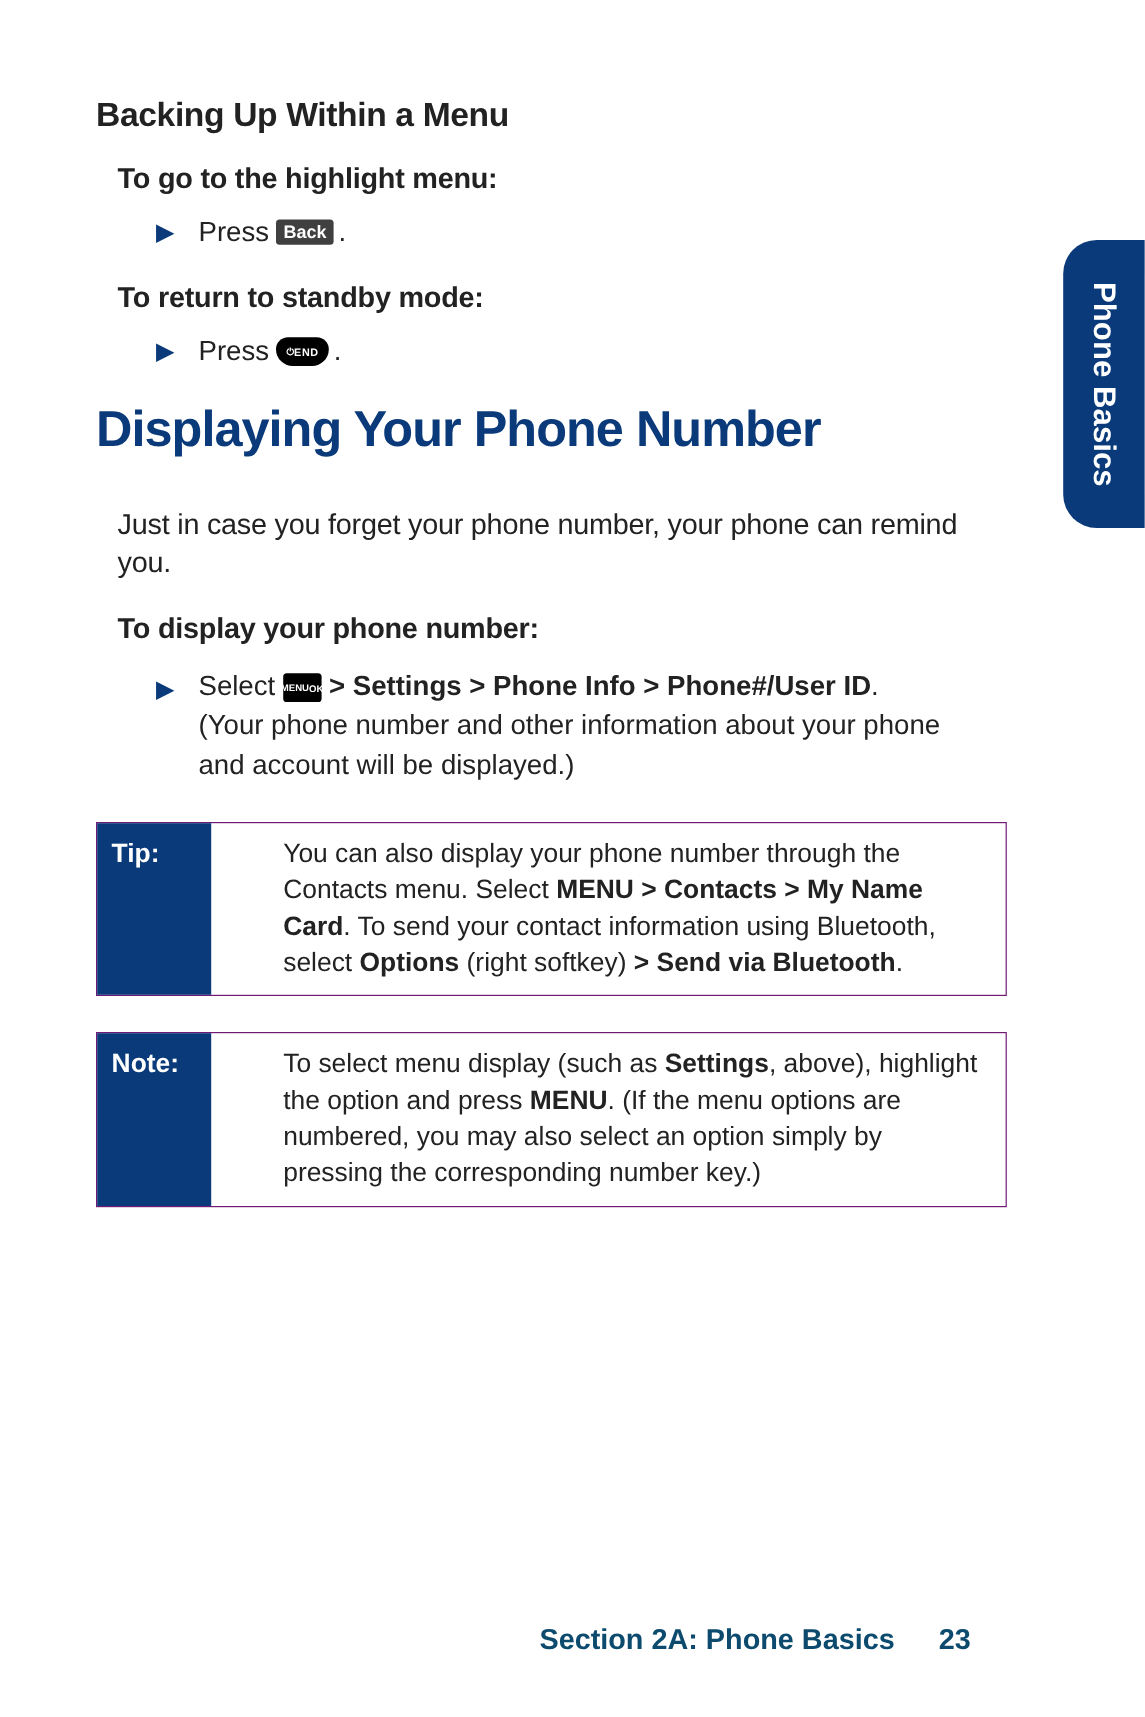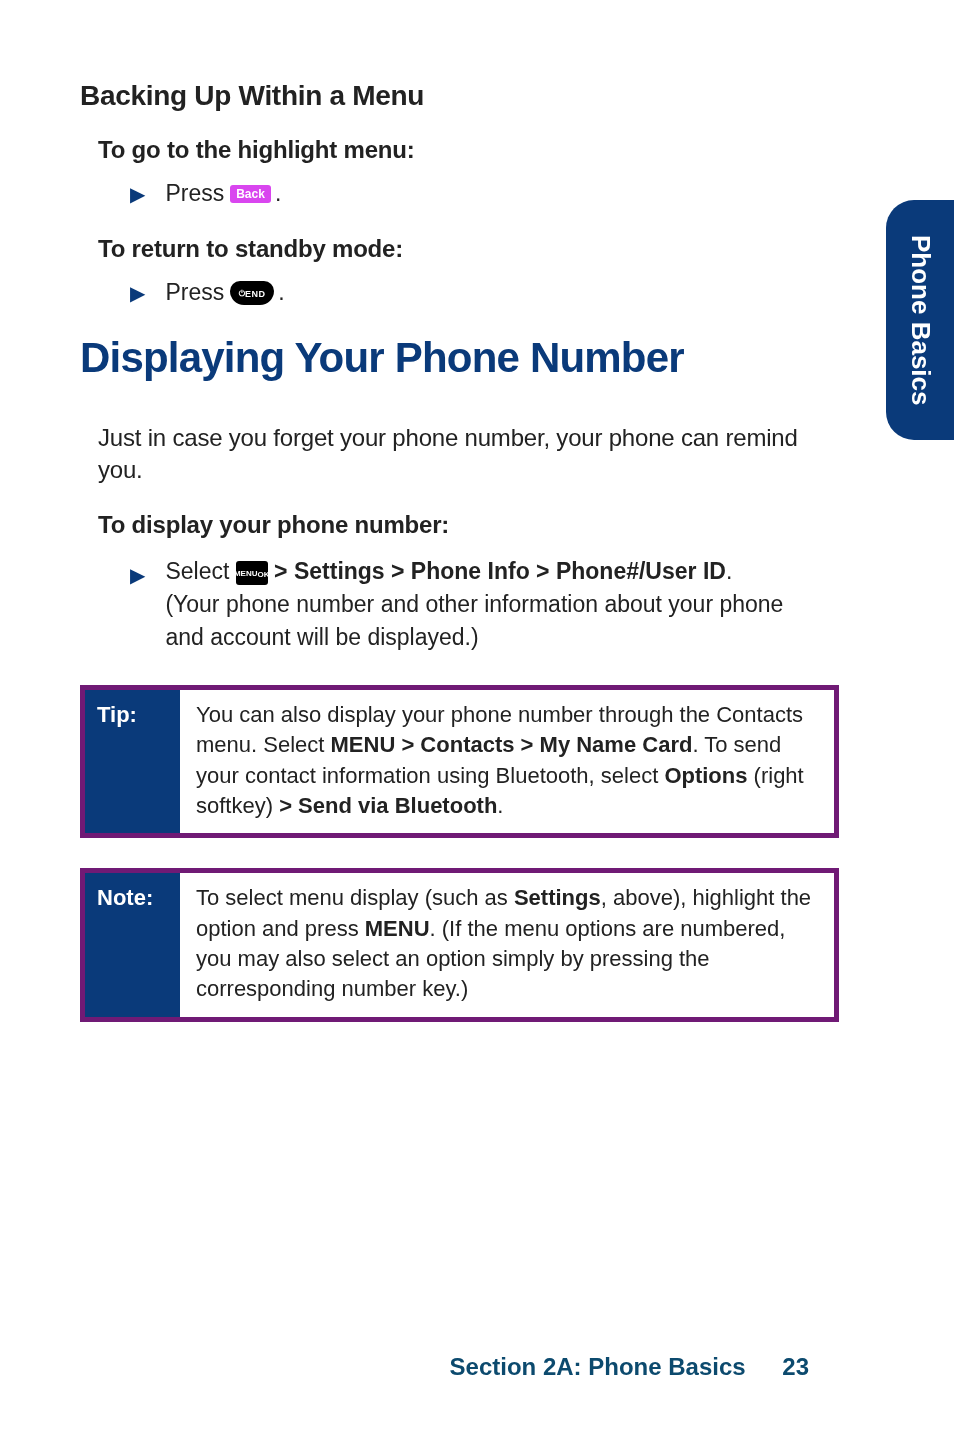--- a/index.html
+++ b/index.html
@@ -47,23 +47,23 @@
   .press-text { margin-right: 6px; font-stretch: condensed;}
   .period { margin-left: 4px; }
   .key-icon {
     display: inline-flex;
     align-items: center;
     justify-content: center;
     vertical-align: middle;
     flex-shrink: 0;
   }
   .key-back {
-    background: #d946ef;
-    color: #fff;
-    font-size: 12px;
+    background: #404040;
+    color: #fff;
+    font-size: 15px;
     font-weight: 700;
     padding: 3px 6px;
     border-radius: 3px;
     line-height: 1;
   }
   .key-end {
     background: #000;
     color: #fff;
     border-radius: 10px 10px 14px 14px;
     width: 44px;
@@ -115,25 +115,26 @@
     margin: 0 0 30px 50px;
     font-size: 23px;
     line-height: 1.45;
     font-stretch: condensed;
   }
   .select-row .tri { margin-top: 6px; }
   .select-content { max-width: 620px; }
   .select-content .b { font-weight: 700; }
 
   .callout {
-    border: 5px solid #701a75;
+    border: 1px solid #701a75;
     display: flex;
     margin: 0 0 30px 0;
     width: 100%;
     box-sizing: border-box;
+    gap: 44px;
   }
   .callout .label {
     background: #0a3a7a;
     color: #fff;
     font-weight: 700;
     font-size: 22px;
     width: 95px;
     flex-shrink: 0;
     padding: 12px 0 0 12px;
     box-sizing: border-box;

